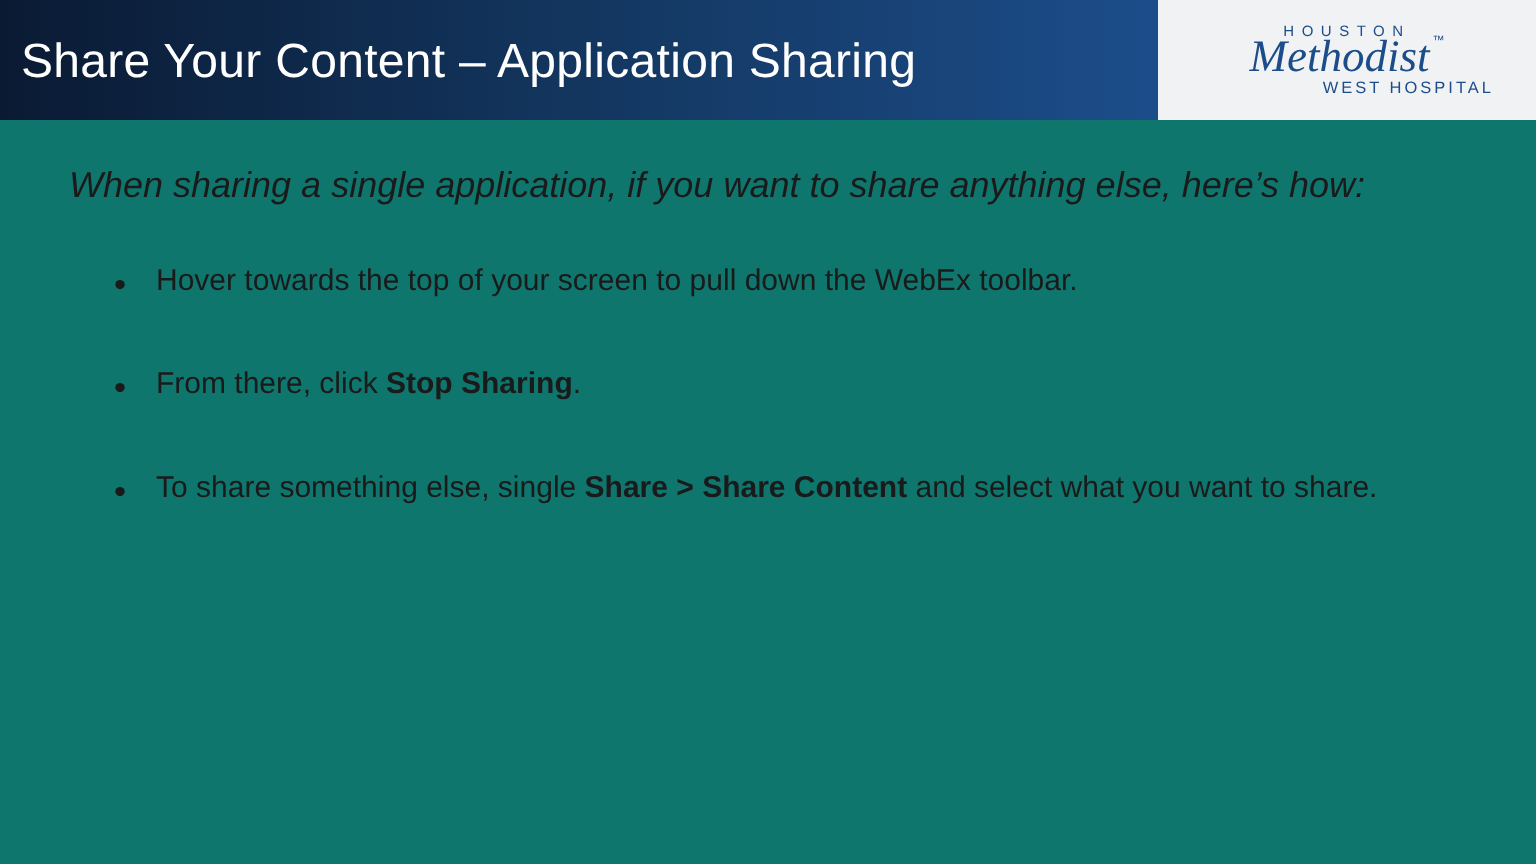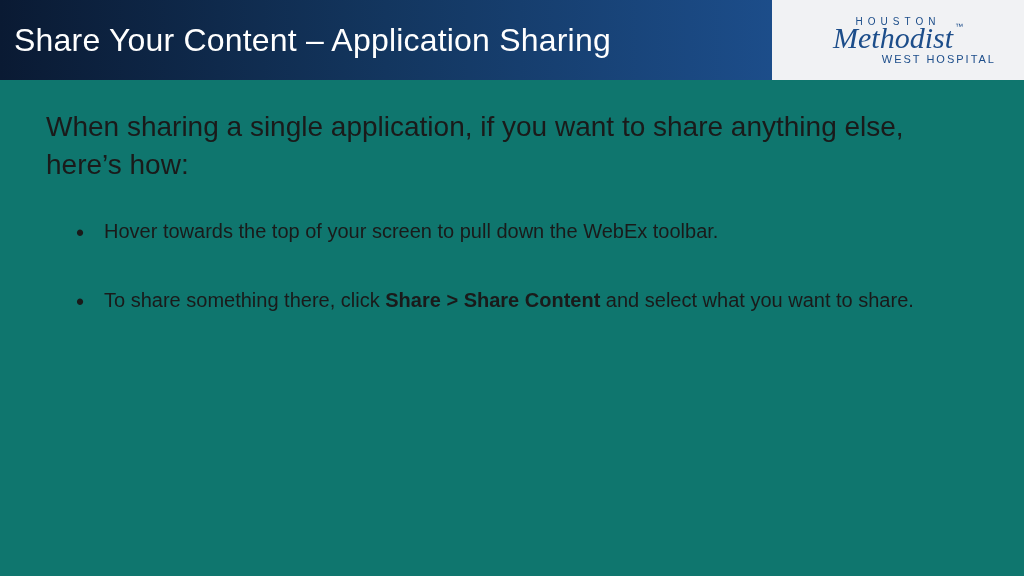--- a/index.html
+++ b/index.html
@@ -33,21 +33,21 @@
   }
   .logo-tm { font-size:8px; vertical-align:top; font-family:Arial; font-style:normal; margin-left:2px; color:#1c4d8a;}
   .logo-sub {
     font-size:11px; letter-spacing:2px; color:#1c4d8a; margin-top:0px; align-self:flex-end; margin-right:28px;
   }
   .body {
     padding: 28px 46px 0 46px;
     color:#1a1a1a;
   }
   .intro {
-    font-size:28px; line-height:1.35; margin-bottom:34px;
+    font-style:italic; font-size:24px; line-height:1.35; margin-bottom:34px;
   }
   ul.bullets { list-style:none; padding-left:30px; }
   ul.bullets li {
     font-size:20px; line-height:1.35; margin-bottom:42px; position:relative; padding-left:28px;
   }
   ul.bullets li::before {
     content:"•"; position:absolute; left:0; top:0; font-size:23px; color:#1a1a1a;
   }
   .b { font-weight:700; }
 </style>
@@ -65,16 +65,17 @@
         <span>Methodist</span><span class="logo-tm">™</span>
       </div>
       <div class="logo-sub">WEST HOSPITAL</div>
     </div>
   </div>
 
   <div class="body">
     <p class="intro">When sharing a single application, if you want to share anything else, here’s how:</p>
     <ul class="bullets" id="bullet-list">
         <li><span>Hover towards the top of your screen to pull down the WebEx toolbar.</span></li>
-        <li><span>To share something there, click </span><span class="b">Share &gt; Share Content</span><span> and select what you want to share.</span></li>
+        <li><span>From there, click </span><span class="b">Stop Sharing</span><span>.</span></li>
+        <li><span>To share something else, single </span><span class="b">Share &gt; Share Content</span><span> and select what you want to share.</span></li>
       </ul>
   </div>
 </div>
 
 </body></html>

